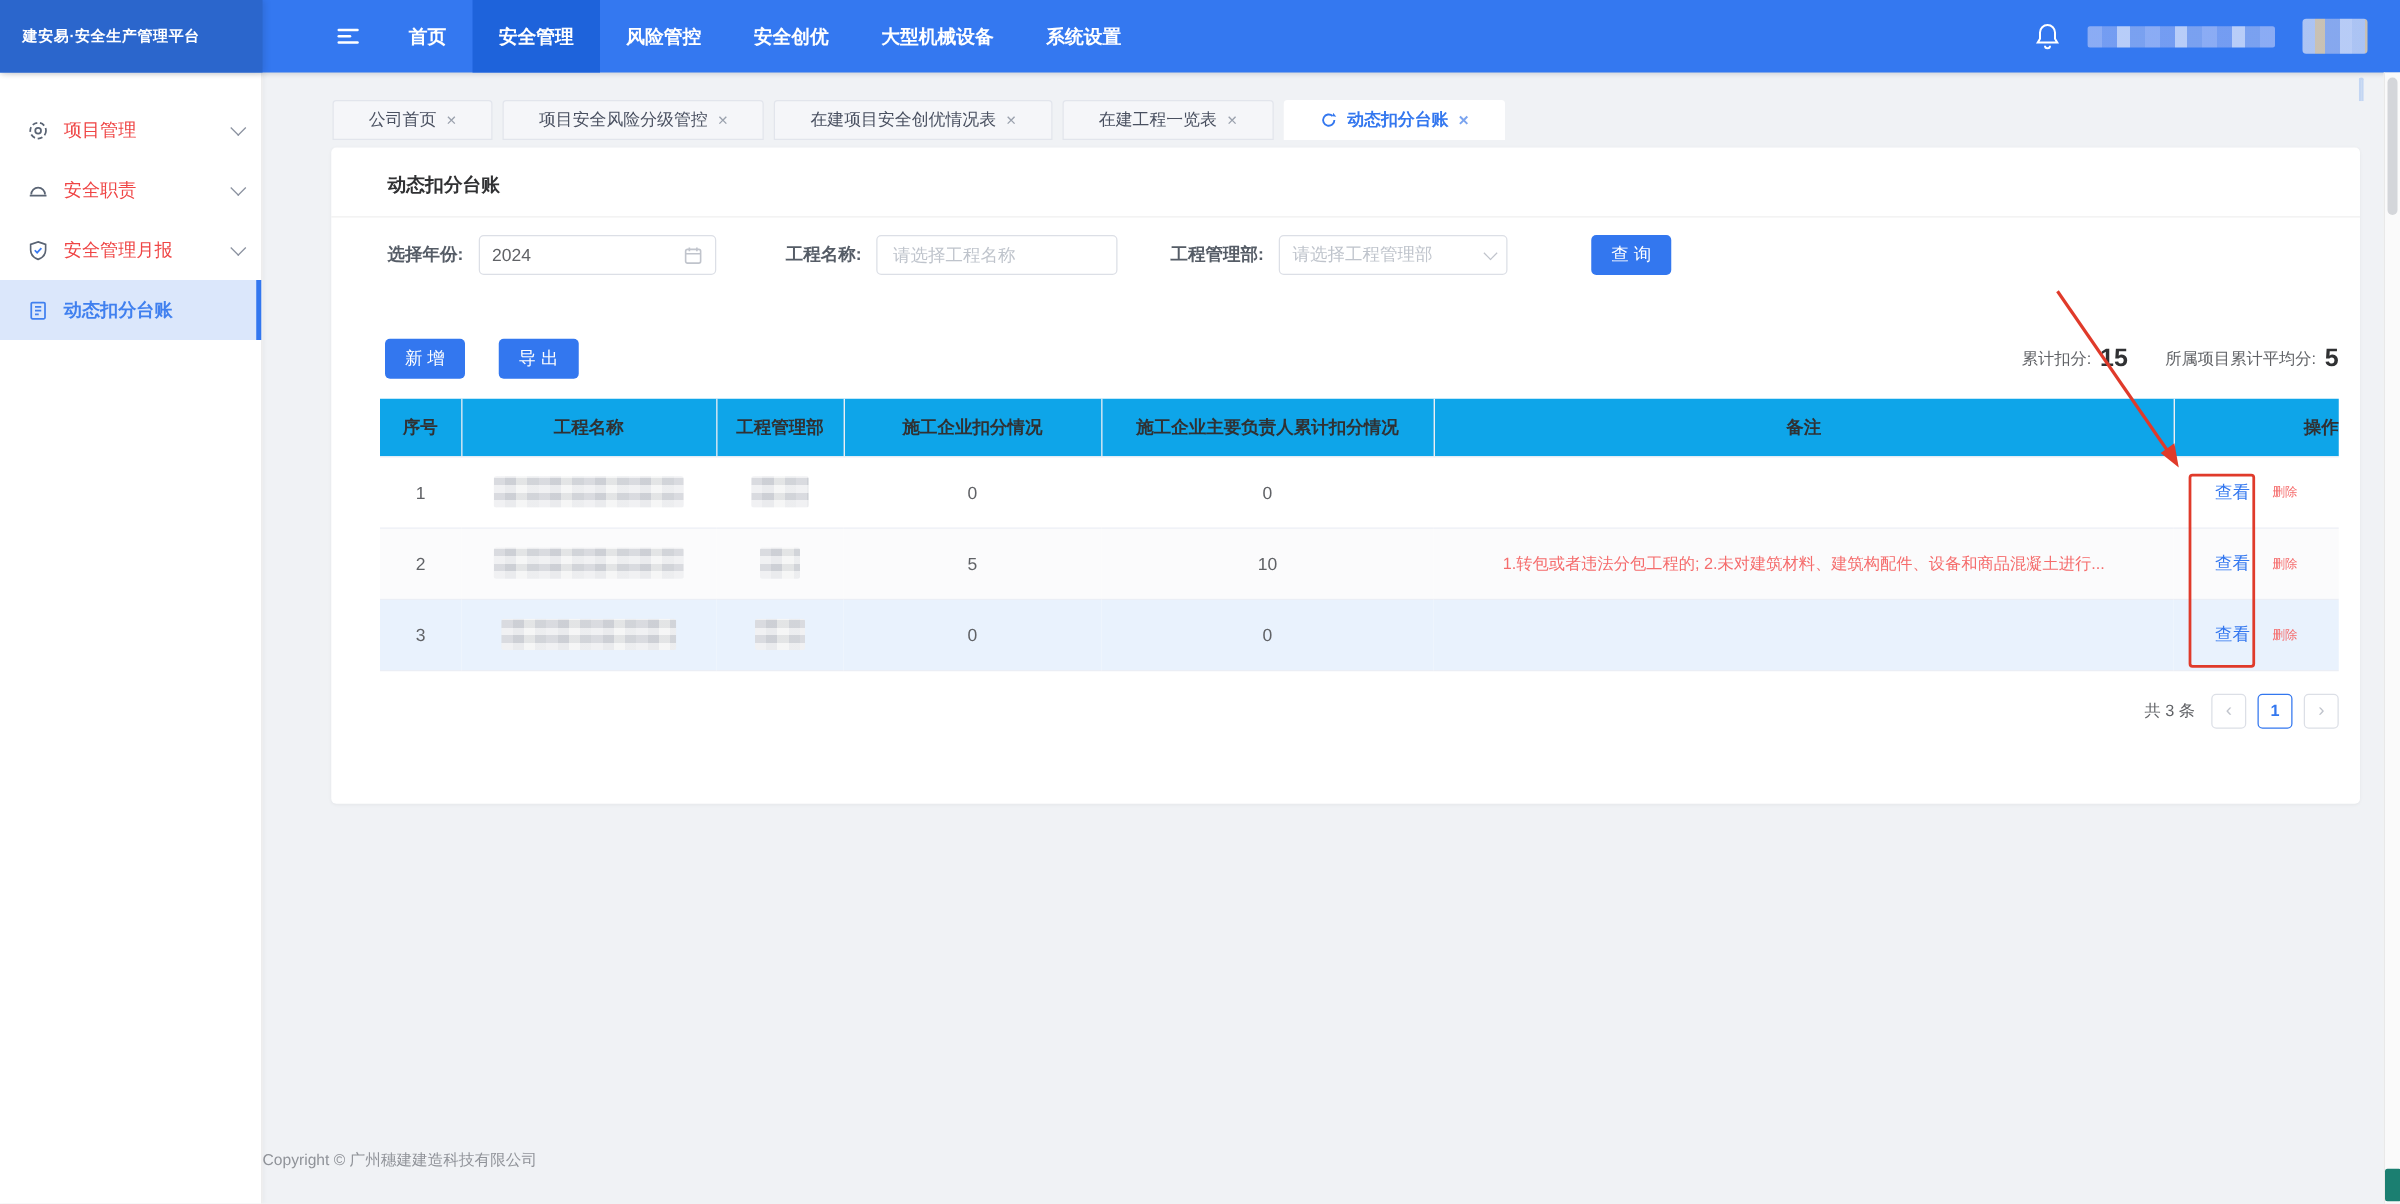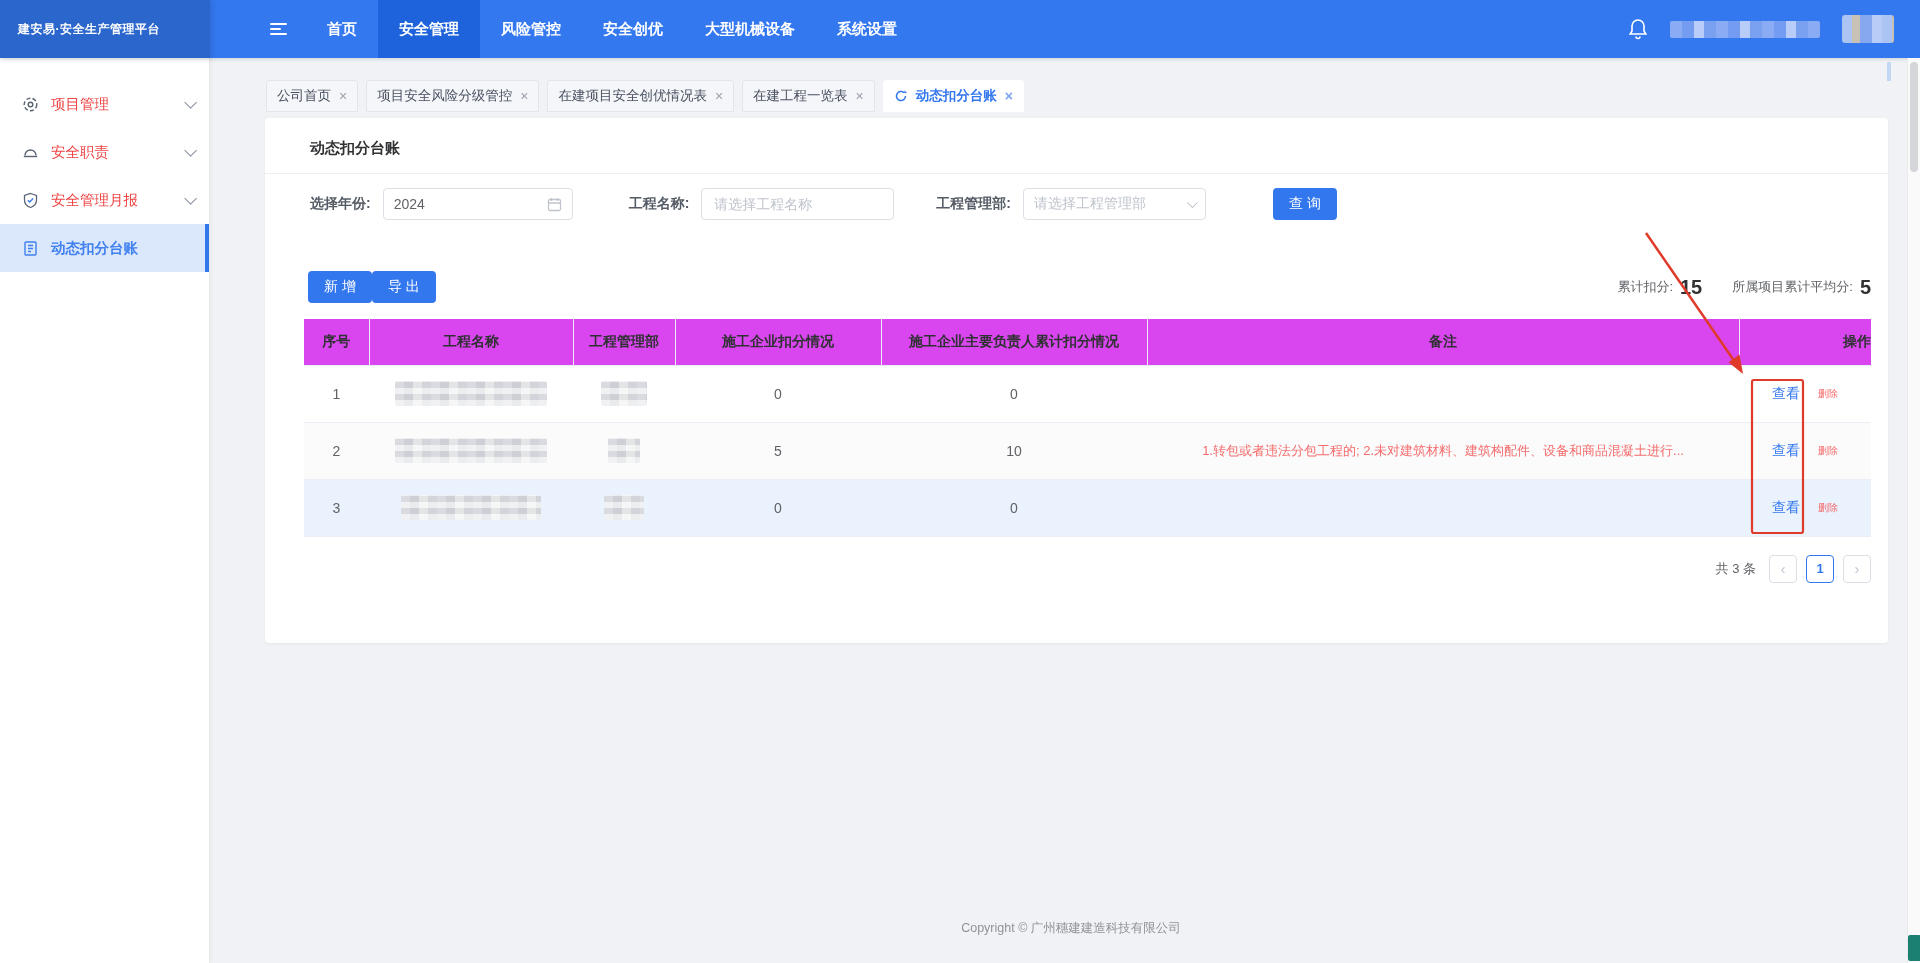--- a/index.html
+++ b/index.html
@@ -37,21 +37,21 @@
   .side-item .chev { width:9px; height:9px; border-right:1.6px solid #8a919f; border-bottom:1.6px solid #8a919f;
     transform:rotate(45deg) translateY(-3px); flex:none; }
   .side-item.active { background:#dbe7fb; color:#4080ef; font-weight:bold; }
   .side-item.active::after { content:""; position:absolute; right:0; top:0; width:4px; height:100%; background:#3377ef; }
 
   
   .main { position:absolute; left:210px; top:58px; width:1698px; height:905px; }
 
   
   .tabbar { position:absolute; left:0; top:22px; width:100%; height:32px; display:flex; gap:8px; padding-left:56px; }
-  .tab { display:flex; align-items:center; gap:8px; padding:0 10px; background:#f5f6f9;
+  .tab { display:flex; align-items:center; gap:8px; padding:0 28px; background:#f5f6f9;
     border:1px solid #e2e5ec; border-radius:3px 3px 0 0; font-size:13.5px; color:#495060; cursor:pointer; white-space:nowrap; }
   .tab .tab-close { font-size:14px; color:#9aa1ad; cursor:pointer; line-height:1; }
   .tab.active { background:#fff; border-color:#fff; color:#3377ef; font-weight:bold; }
   .tab.active .tab-close { color:#7ba4ef; }
   .tab-lock { position:absolute; right:8px; top:6px; width:13px; height:16px; opacity:.55; }
   .tab-lock .shackle { width:9px; height:8px; border:2px solid #9fc0f2; border-bottom:none;
     border-radius:5px 5px 0 0; margin:0 auto; }
   .tab-lock .body { width:13px; height:8px; background:#9fc0f2; border-radius:2px; }
 
   
@@ -72,29 +72,29 @@
   .f-select { width:183px; justify-content:space-between; color:#bfc4cc; cursor:pointer; }
   .f-select .caret { width:8px; height:8px; border-right:1.4px solid #c0c4cc; border-bottom:1.4px solid #c0c4cc;
     transform:rotate(45deg) translateY(-2px); }
   .g2 { margin-left:56px; } .g3 { margin-left:42px; }
   .btn-search { margin-left:67px; }
 
   .btn-blue { height:32px; background:#3377ef; color:#fff; border:none; border-radius:4px;
     padding:0 16px; font-size:14px; font-family:inherit; cursor:pointer; white-space:nowrap; }
 
   .toolbar-row { margin:50px 17px 0 43px; display:flex; justify-content:space-between; align-items:center; }
-  .toolbar-left { display:flex; gap:0; }
+  .toolbar-left { display:flex; gap:27px; }
   .stats { display:flex; align-items:center; gap:30px; }
   .stat { display:flex; align-items:center; font-size:13px; color:#606266; }
   .stat .stat-val { font-size:20px; font-weight:bold; color:#303133; margin-left:7px; }
 
   
   .table-wrap { margin:16px 17px 0 39px; }
   table.grid { border-collapse:collapse; table-layout:fixed; width:1567px; font-size:14px; color:#606266; }
-  .grid th { background:#d946ef; height:46px; font-weight:bold; color:#303133; font-size:14px;
+  .grid th { background:#0ea5e9; height:46px; font-weight:bold; color:#303133; font-size:14px;
     border-bottom:1px solid #ebeef5; border-right:1px solid #eceef3; }
   .grid th:last-child { border-right:none;text-align:right; }
   .grid td { height:57px; text-align:center; border-bottom:1px solid #ebeef5; background:#fff;
     overflow:hidden; white-space:nowrap; text-overflow:ellipsis; }
   .grid tr.striped td { background:#fbfbfc; }
   .grid tr.hovered td { background:#e9f2fd; }
   .remark-red { color:#f56c6c; font-size:13px; }
   .cell-actions { display:flex; justify-content:center; align-items:center; gap:18px; }
   .link-view { color:#3377ef; font-weight:normal; cursor:pointer; text-decoration:none; font-size:14px; }
   .link-del { color:#f56c6c; cursor:pointer; text-decoration:none; font-size:10px; }
@@ -106,22 +106,22 @@
   .mosaic.m-dept { width:46px; }
 
   
   .pagination { margin:18px 17px 0 0; display:flex; justify-content:flex-end; align-items:center; gap:9px; }
   .page-total { font-size:13px; color:#606266; margin-right:4px; }
   .pg-btn { width:28px; height:28px; border:1px solid #dcdfe6; border-radius:4px; background:#fff;
     display:flex; align-items:center; justify-content:center; color:#c0c4cc; font-size:15px; cursor:pointer; }
   .pg-btn.current { border-color:#3377ef; color:#3377ef; font-size:13px; font-weight:bold; }
 
   
-  .footer { position:absolute; left:0; top:862px; width:100%; text-align:center;
-    font-size:12.5px; color:#909399;margin-left:12px; }
+  .footer { position:absolute; left:0; top:862px; width:100%; 
+    font-size:12.5px; color:#909399; }
 
   
   .scrollbar { position:absolute; right:0; top:58px; width:13px; height:905px; background:#fafafa;
     border-left:1px solid #e9e9e9; z-index:6; }
   .scroll-thumb { position:absolute; left:2px; top:4px; width:8px; height:110px; background:#d4d6da; border-radius:4px; }
   .scroll-badge { position:absolute; left:0; bottom:2px; width:13px; height:26px; background:#1b7f71; border-radius:2px; }
 
   
   .annotation { position:absolute; inset:0; width:1920px; height:963px; pointer-events:none; z-index:40; }
 

